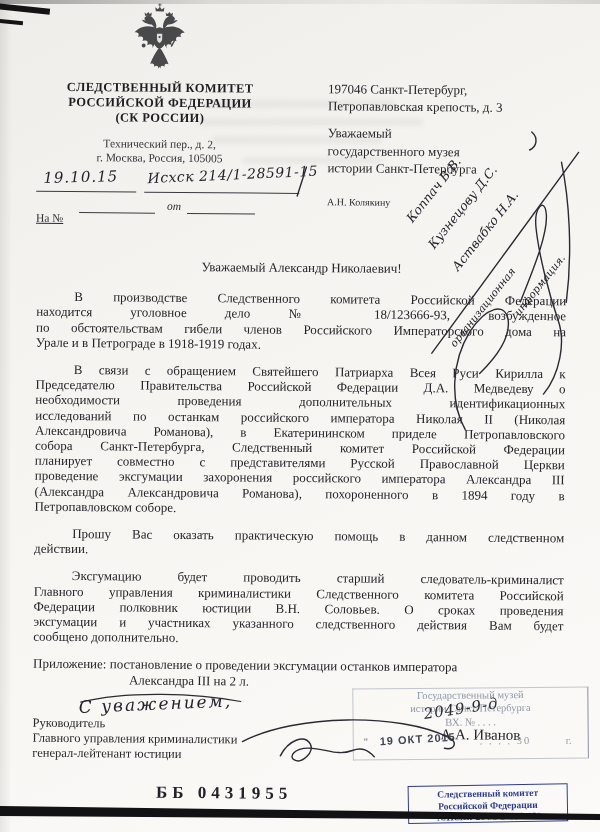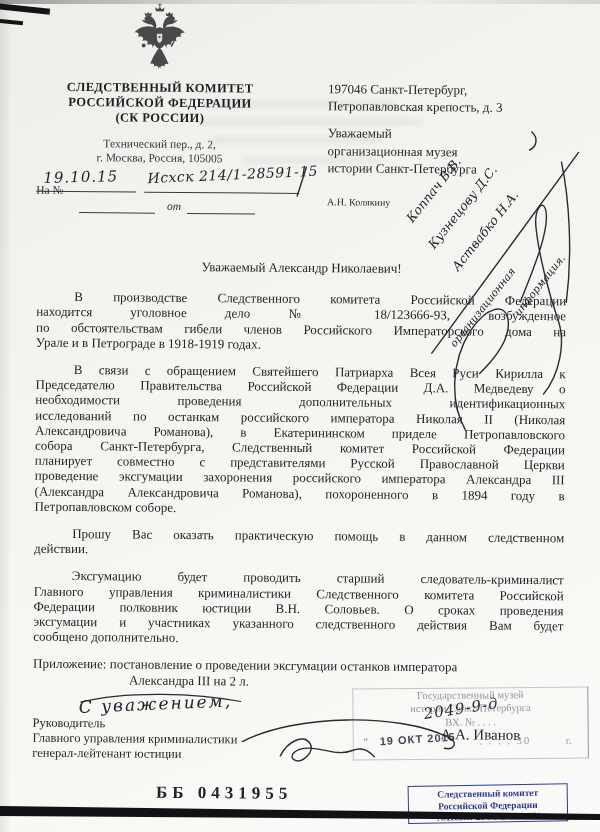--- a/index.html
+++ b/index.html
@@ -112,32 +112,32 @@
       </div>
     <div class="abs lhaddr">
         <div class="ln">Технический пер., д. 2,</div>
         <div class="ln">г. Москва, Россия, 105005</div>
       </div>
 
     <span class="abs hand hand-ref1">19.10.15</span>
     <span class="abs hand hand-ref2">Исхск 214/1-28591-15</span>
     <div class="ruleline" style="left:35px;top:193px;width:100px;"></div>
     <div class="ruleline" style="left:143px;top:193px;width:155px;"></div>
-    <span class="abs naline" style="left:35px;top:186px;">На №</span>
+    <span class="abs naline" style="left:35px;top:214px;text-decoration:underline;">На №</span>
     <div class="ruleline" style="left:78px;top:214px;width:76px;"></div>
     <span class="abs naline" style="left:166px;top:201px;font-style:italic;">от</span>
     <div class="ruleline" style="left:186px;top:214px;width:68px;"></div>
 
     <div class="abs postal">
         <div class="ln">197046 Санкт-Петербург,</div>
         <div class="ln">Петропавловская крепость, д. 3</div>
       </div>
     <div class="abs addressee">
         <div class="ln">Уважаемый</div>
-        <div class="ln">организационная музея</div>
+        <div class="ln">государственного музея</div>
         <div class="ln">истории Санкт-Петербурга</div>
       </div>
     <div class="abs recipname">А.Н. Колякину</div>
 
     <span class="abs hand resname" style="left:408px;top:212px;">Коппач В.В.</span>
     <span class="abs hand resname" style="left:430px;top:238px;">Кузнецову Д.С.</span>
     <span class="abs hand resname" style="left:454px;top:260px;">Аствабко Н.А.</span>
     <span class="abs hand resnote" style="left:452px;top:338px;">организационная</span>
     <span class="abs hand resnote" style="left:516px;top:306px;">информация.</span>
 

